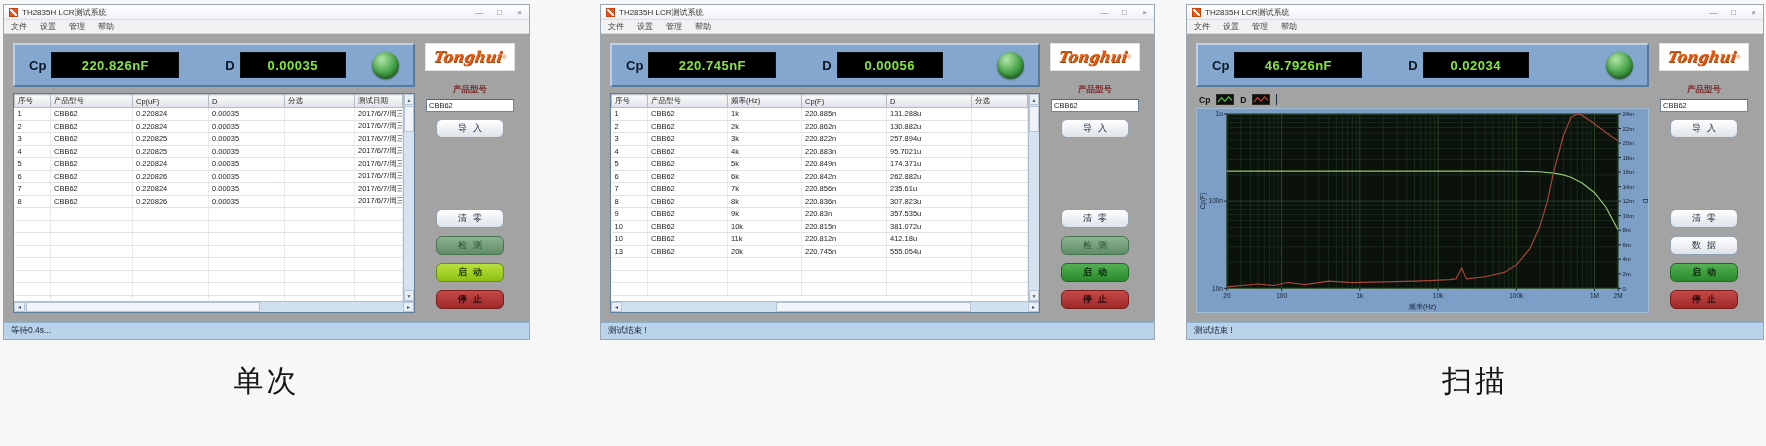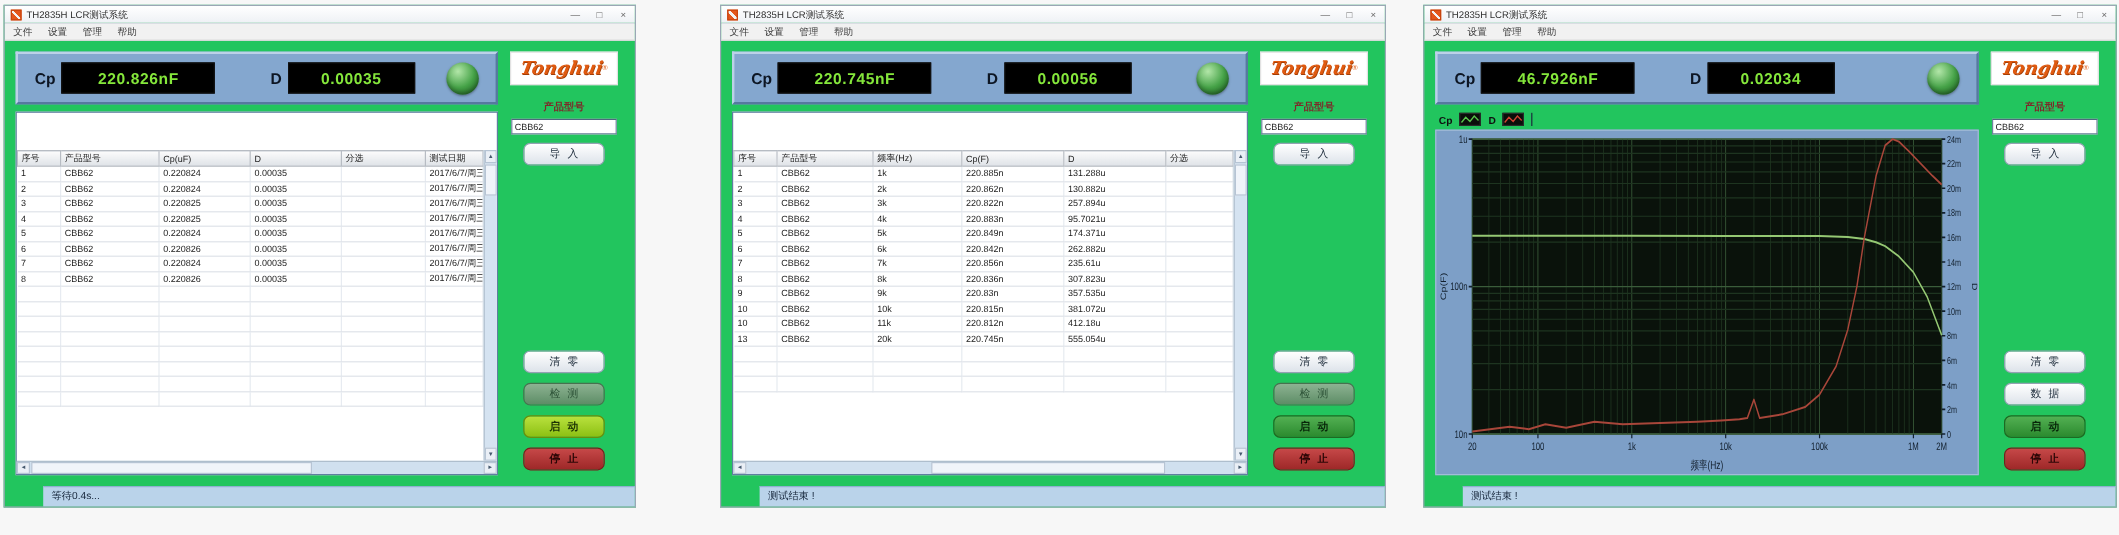--- a/index.html
+++ b/index.html
@@ -2,42 +2,42 @@
 <html><head>
 <meta charset="utf-8">
 <style>
   * { box-sizing: border-box; margin: 0; padding: 0; }
   body { width: 1766px; height: 446px; background: #f7f7f7; font-family: "Liberation Sans", sans-serif; overflow: hidden; }
   .stage { display: flex; padding: 4px 0 0 3px; }
   .wrap { display: flex; flex-direction: column; }
   .wrap1 { width: 527px; margin-right: 70px; }
   .wrap2 { width: 555px; margin-right: 31px; }
   .wrap3 { width: 578px; }
-  .win { height: 419px; background: #22c55e; border: 1px solid #9aa7b5; display: flex; flex-direction: column; font-size: 8px; }
+  .win { height: 336px; background: #a3a3a3; border: 1px solid #9aa7b5; display: flex; flex-direction: column; font-size: 8px; }
   .titlebar { height: 15px; background: linear-gradient(#ffffff,#eef1f5); border-bottom: 1px solid #d9dde3; display: flex; align-items: center; gap: 4px; padding: 0 5px; flex: none; }
   .appicon { width: 9px; height: 9px; background:
       linear-gradient(45deg,#e4571c 40%, #f2f2f2 40%, #f2f2f2 60%, #e4571c 60%),
       #e4571c; border: 1px solid #c8440e; flex: none; }
   .apptitle { color: #303030; font-size: 8px; white-space: nowrap; }
   .winctl { margin-left: auto; display: flex; gap: 11px; color: #6a6a6a; font-size: 8px; }
   .winctl span { width: 9px; text-align: center; }
   .menubar { height: 14px; background: #f1f1f1; border-bottom: 1px solid #d6d6d6; display: flex; align-items: center; gap: 13px; padding: 0 7px; color: #3a3a3a; flex: none; }
   .client { flex: 1; display: flex; padding: 9px; gap: 5px; min-height: 0; }
   .leftcol { flex: 1; display: flex; flex-direction: column; min-width: 0; }
   .disp { height: 44px; flex: none; background: #84a7cf; border: 2px solid; border-color: #bcd1e8 #56799f #56799f #bcd1e8; display: flex; align-items: center; padding: 0 14px; margin-bottom: 6px; }
   .plab { font-weight: bold; color: #0d1624; font-size: 13px; margin-right: 5px; }
   .lcd { background: #000; color: #85e73b; height: 26px; display: flex; align-items: center; justify-content: center; font-size: 13px; font-weight: bold; letter-spacing: .5px; border: 1px solid #101010; }
   .lcd.cp { width: 128px; margin-right: 46px; text-align: center; }
   .lcd.dd { width: 106px; }
   .led { width: 27px; height: 27px; border-radius: 50%; margin-left: auto;
       background: radial-gradient(circle at 36% 28%, #b2e6a8, #46a348 52%, #1e6421 95%);
       box-shadow: inset 0 -2px 4px rgba(0,0,0,.35), 0 1px 2px rgba(0,0,0,.35); }
   
   .tablewrap { flex: 1; display: flex; flex-direction: column; min-height: 0; border: 1px solid #5f7e9f; background: #fff; }
-  .tscroll { flex: 1; display: flex; min-height: 0; overflow: hidden; margin-top: 31px; }
+  .tscroll { flex: 1; display: flex; min-height: 0; overflow: hidden; }
   .gridhost { flex: 1; overflow: hidden; }
   table.grid { border-collapse: collapse; table-layout: fixed; width: 100%; font-size: 7.5px; color: #1c1c1c; }
   table.grid th { background: linear-gradient(#fbfbfb,#dee2e7); border: 1px solid #b7bcc3; font-weight: normal; text-align: left; padding: 1px 3px; height: 13px; white-space: nowrap; overflow: hidden; }
   table.grid td { border-bottom: 1px solid #dfe3e9; border-right: 1px solid #e7ebf1; padding: 0 3px; height: 12.5px; white-space: nowrap; overflow: hidden; }
   .w1t th:nth-child(1), .w1t td:nth-child(1) { width: 36px; }
   .w1t th:nth-child(2), .w1t td:nth-child(2) { width: 82px; }
   .w1t th:nth-child(3), .w1t td:nth-child(3) { width: 76px; }
   .w1t th:nth-child(4), .w1t td:nth-child(4) { width: 76px; }
   .w1t th:nth-child(5), .w1t td:nth-child(5) { width: 70px; }
   .w2t th:nth-child(1), .w2t td:nth-child(1) { width: 36px; }
@@ -64,21 +64,21 @@
   .prodinput { width: 88px; height: 13px; font-size: 7.5px; font-family: "Liberation Sans", sans-serif; border: 1px solid #6e849c; border-top-color: #4f667e; padding: 0 2px; background: #fff; color: #222; }
   .btn { width: 68px; height: 19px; font-size: 9px; font-family: "Liberation Sans", sans-serif; display: flex; align-items: center; justify-content: center; letter-spacing: 6px; text-indent: 6px; cursor: pointer; flex: none; border-radius: 6px; }
   .btn.light { background: linear-gradient(#ffffff,#dde3ea); border: 1px solid #93a2b3; color: #22303f; }
   .btn.import { margin-top: 7px; }
   .btn.detect { background: linear-gradient(#8db292,#5d8d66); border: 1px solid #47724f; color: #2c5136; }
   .btn.start-lime { background: linear-gradient(#b9e13e,#8cc013); border: 1px solid #688f0d; color: #1c3203; font-weight: bold; }
   .btn.start-green { background: linear-gradient(#53b053,#2b8a2e); border: 1px solid #1d6a21; color: #072509; font-weight: bold; }
   .btn.stop { background: linear-gradient(#c64848,#9e2828); border: 1px solid #791d1d; color: #franco; color: #2b0606; font-weight: bold; }
   .spacer { flex: 1; }
   .btngroup { display: flex; flex-direction: column; gap: 8px; margin-bottom: 2px; }
-  .statusbar { height: 17px; flex: none; background: #bad3ea; border-top: 1px solid #8fb0d0; display: flex; align-items: center; padding: 0 7px; font-size: 8.5px; color: #15253a; margin-left: 32px; }
+  .statusbar { height: 17px; flex: none; background: #bad3ea; border-top: 1px solid #8fb0d0; display: flex; align-items: center; padding: 0 7px; font-size: 8.5px; color: #15253a; }
   .caption { text-align: center; font-size: 30px; color: #151515; letter-spacing: 3px; margin-top: 21px; font-weight: 500; }
   
   .chartcol { flex: 1; display: flex; flex-direction: column; min-width: 0; }
   .tabstrip { height: 15px; flex: none; display: flex; align-items: center; gap: 6px; padding: 0 3px 2px 3px; color: #101010; font-size: 8.5px; font-weight: bold; }
   .mini { width: 18px; height: 11px; background: #0a0f0a; border: 1px solid #2a2a2a; flex: none; }
   .tabsep { width: 1px; height: 11px; background: #1c2c3c; }
   .chartbox { flex: 1; min-height: 0; border: 1px solid #a3bcd8; background: #7d9fc7; }
   .chartbox svg { display: block; width: 100%; height: 100%; }
 </style>
 </head>

